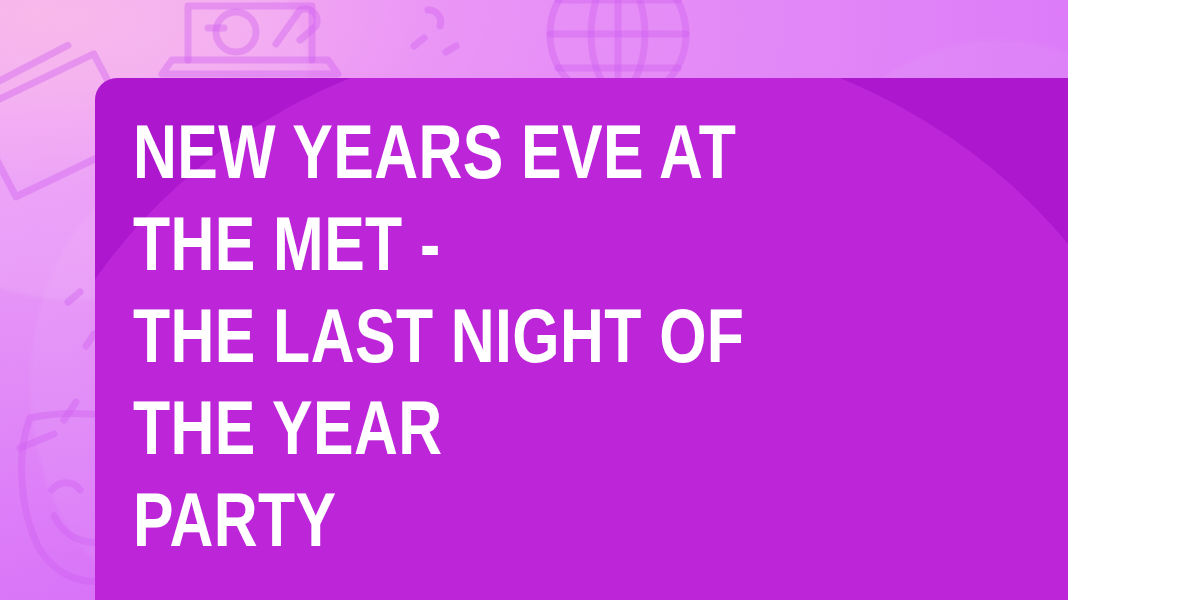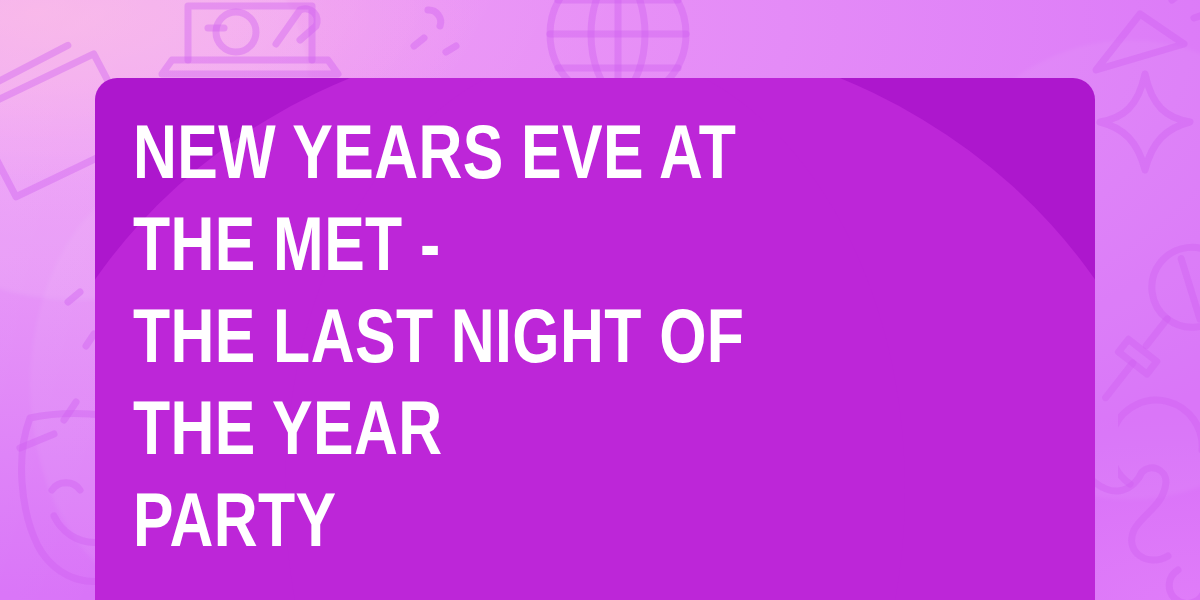--- a/index.html
+++ b/index.html
@@ -2,21 +2,21 @@
 <html><head>
 <meta charset="utf-8">
 <style>
   html, body {
     margin: 0;
     padding: 0;
     background: #ffffff;
   }
   #banner {
     position: relative;
-    width: 1200px;
+    width: 1068px;
     height: 600px;
     overflow: hidden;
     font-family: "Liberation Sans", sans-serif;
   }
 
   
   .bg {
     position: absolute;
     inset: 0;
     background:

